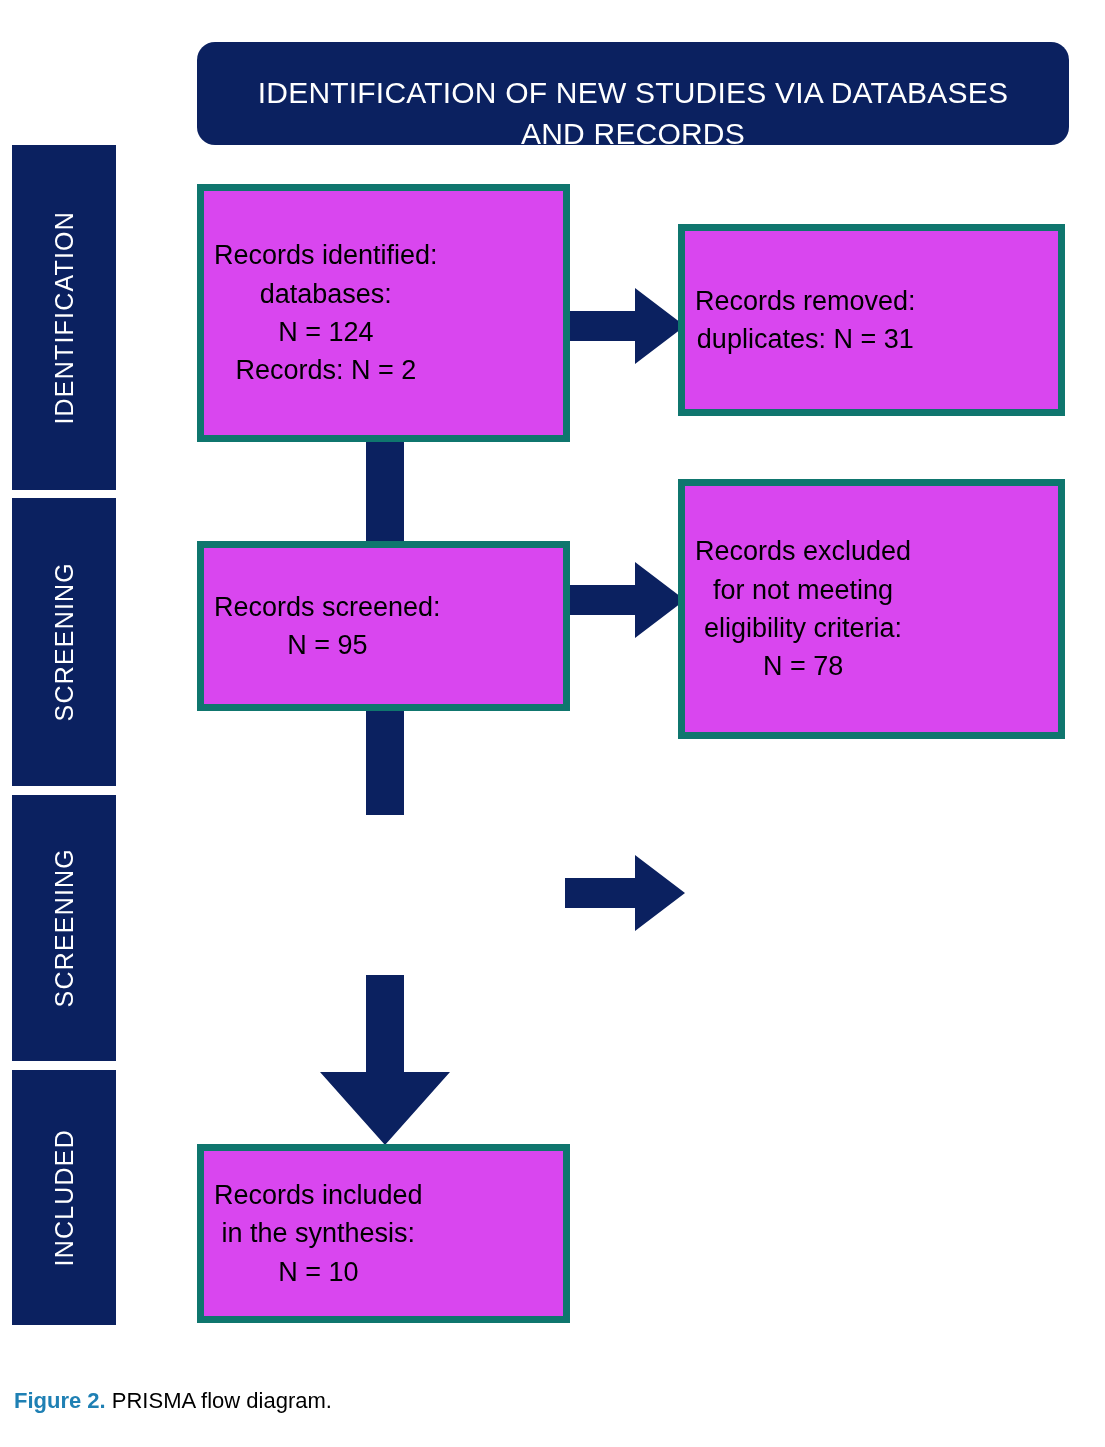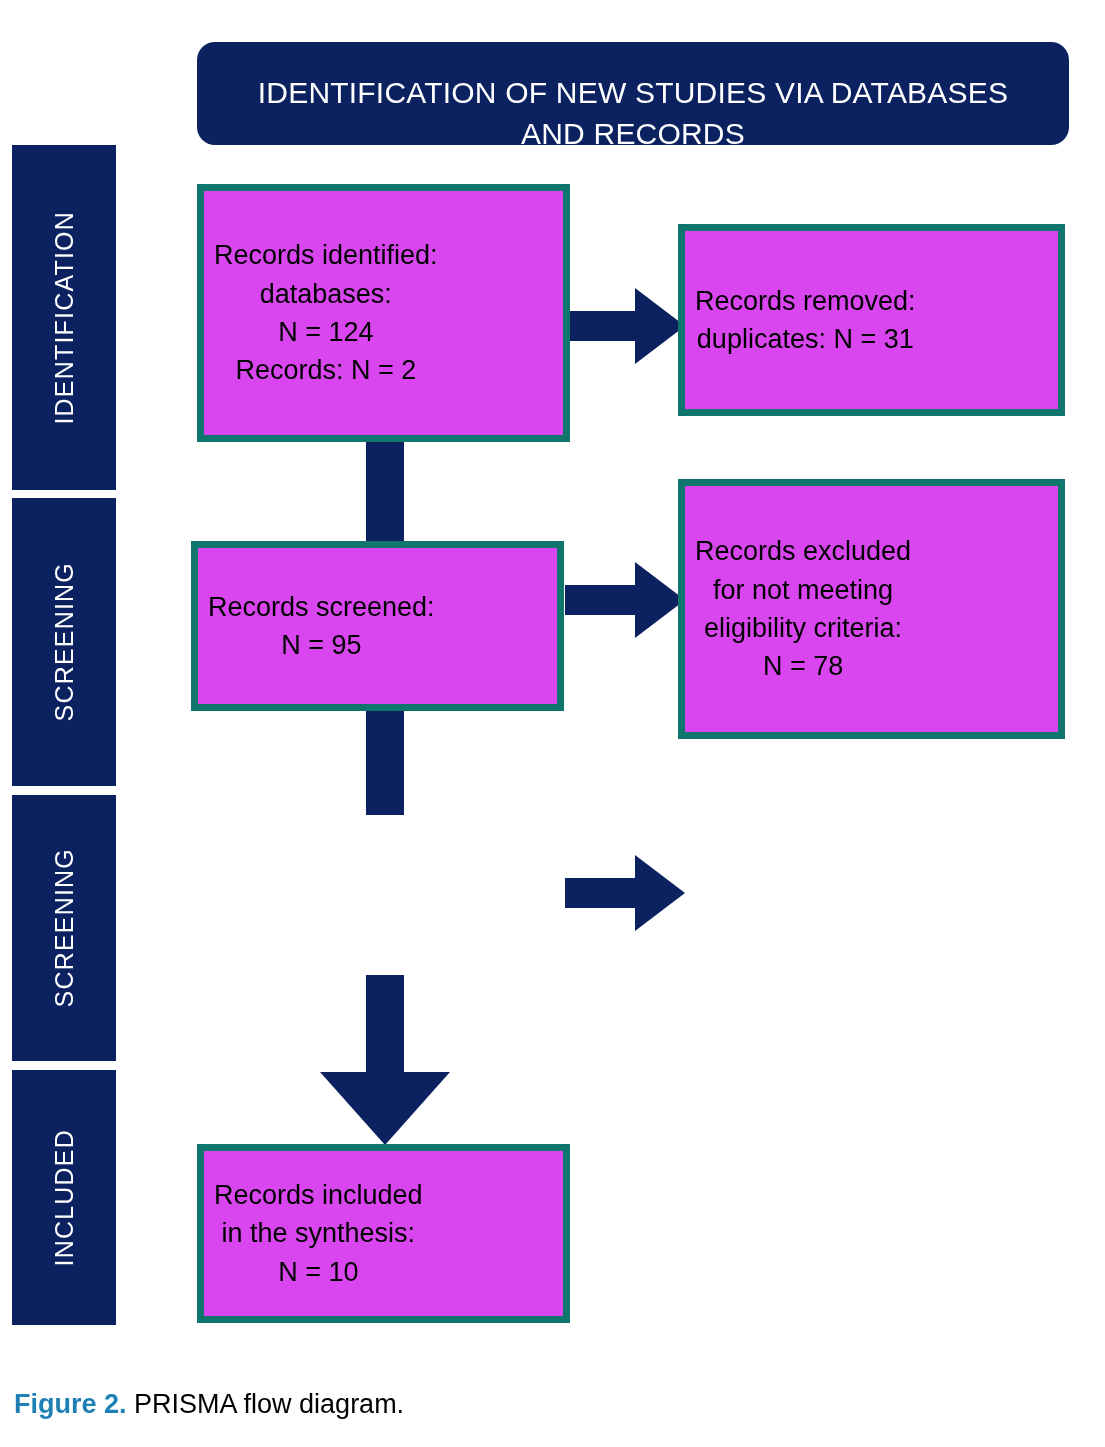--- a/index.html
+++ b/index.html
@@ -88,21 +88,21 @@
   .arrow-right {
     position: absolute;
   }
   .arrow-down {
     position: absolute;
   }
 
   
   .caption {
     position: absolute;
-    font-size: 27px;
+    font-size: 22px;
     line-height: 1.3;
     color: #000000;
     white-space: nowrap;
   }
   .caption-label {
     color: #1f80b4;
     font-weight: bold;
   }
   .caption-text {
     color: #000000;
@@ -159,21 +159,21 @@
 databases:
 N = 124
 Records: N = 2</div>
   </div>
 
   <div class="flow-box" style="left:678px; top:224px; width:387px; height:192px;">
     <div class="flow-box-text">Records removed:
 duplicates: N = 31</div>
   </div>
 
-  <div class="flow-box" style="left:191px; top:541px; width:373px; height:170px;">
+  <div class="flow-box" style="left:197px; top:541px; width:373px; height:170px;">
     <div class="flow-box-text">Records screened:
 N = 95</div>
   </div>
 
   <div class="flow-box" style="left:678px; top:470px; width:387px; height:260px;margin-top:9px;">
     <div class="flow-box-text">Records excluded
 for not meeting
 eligibility criteria:
 N = 78</div>
   </div>

